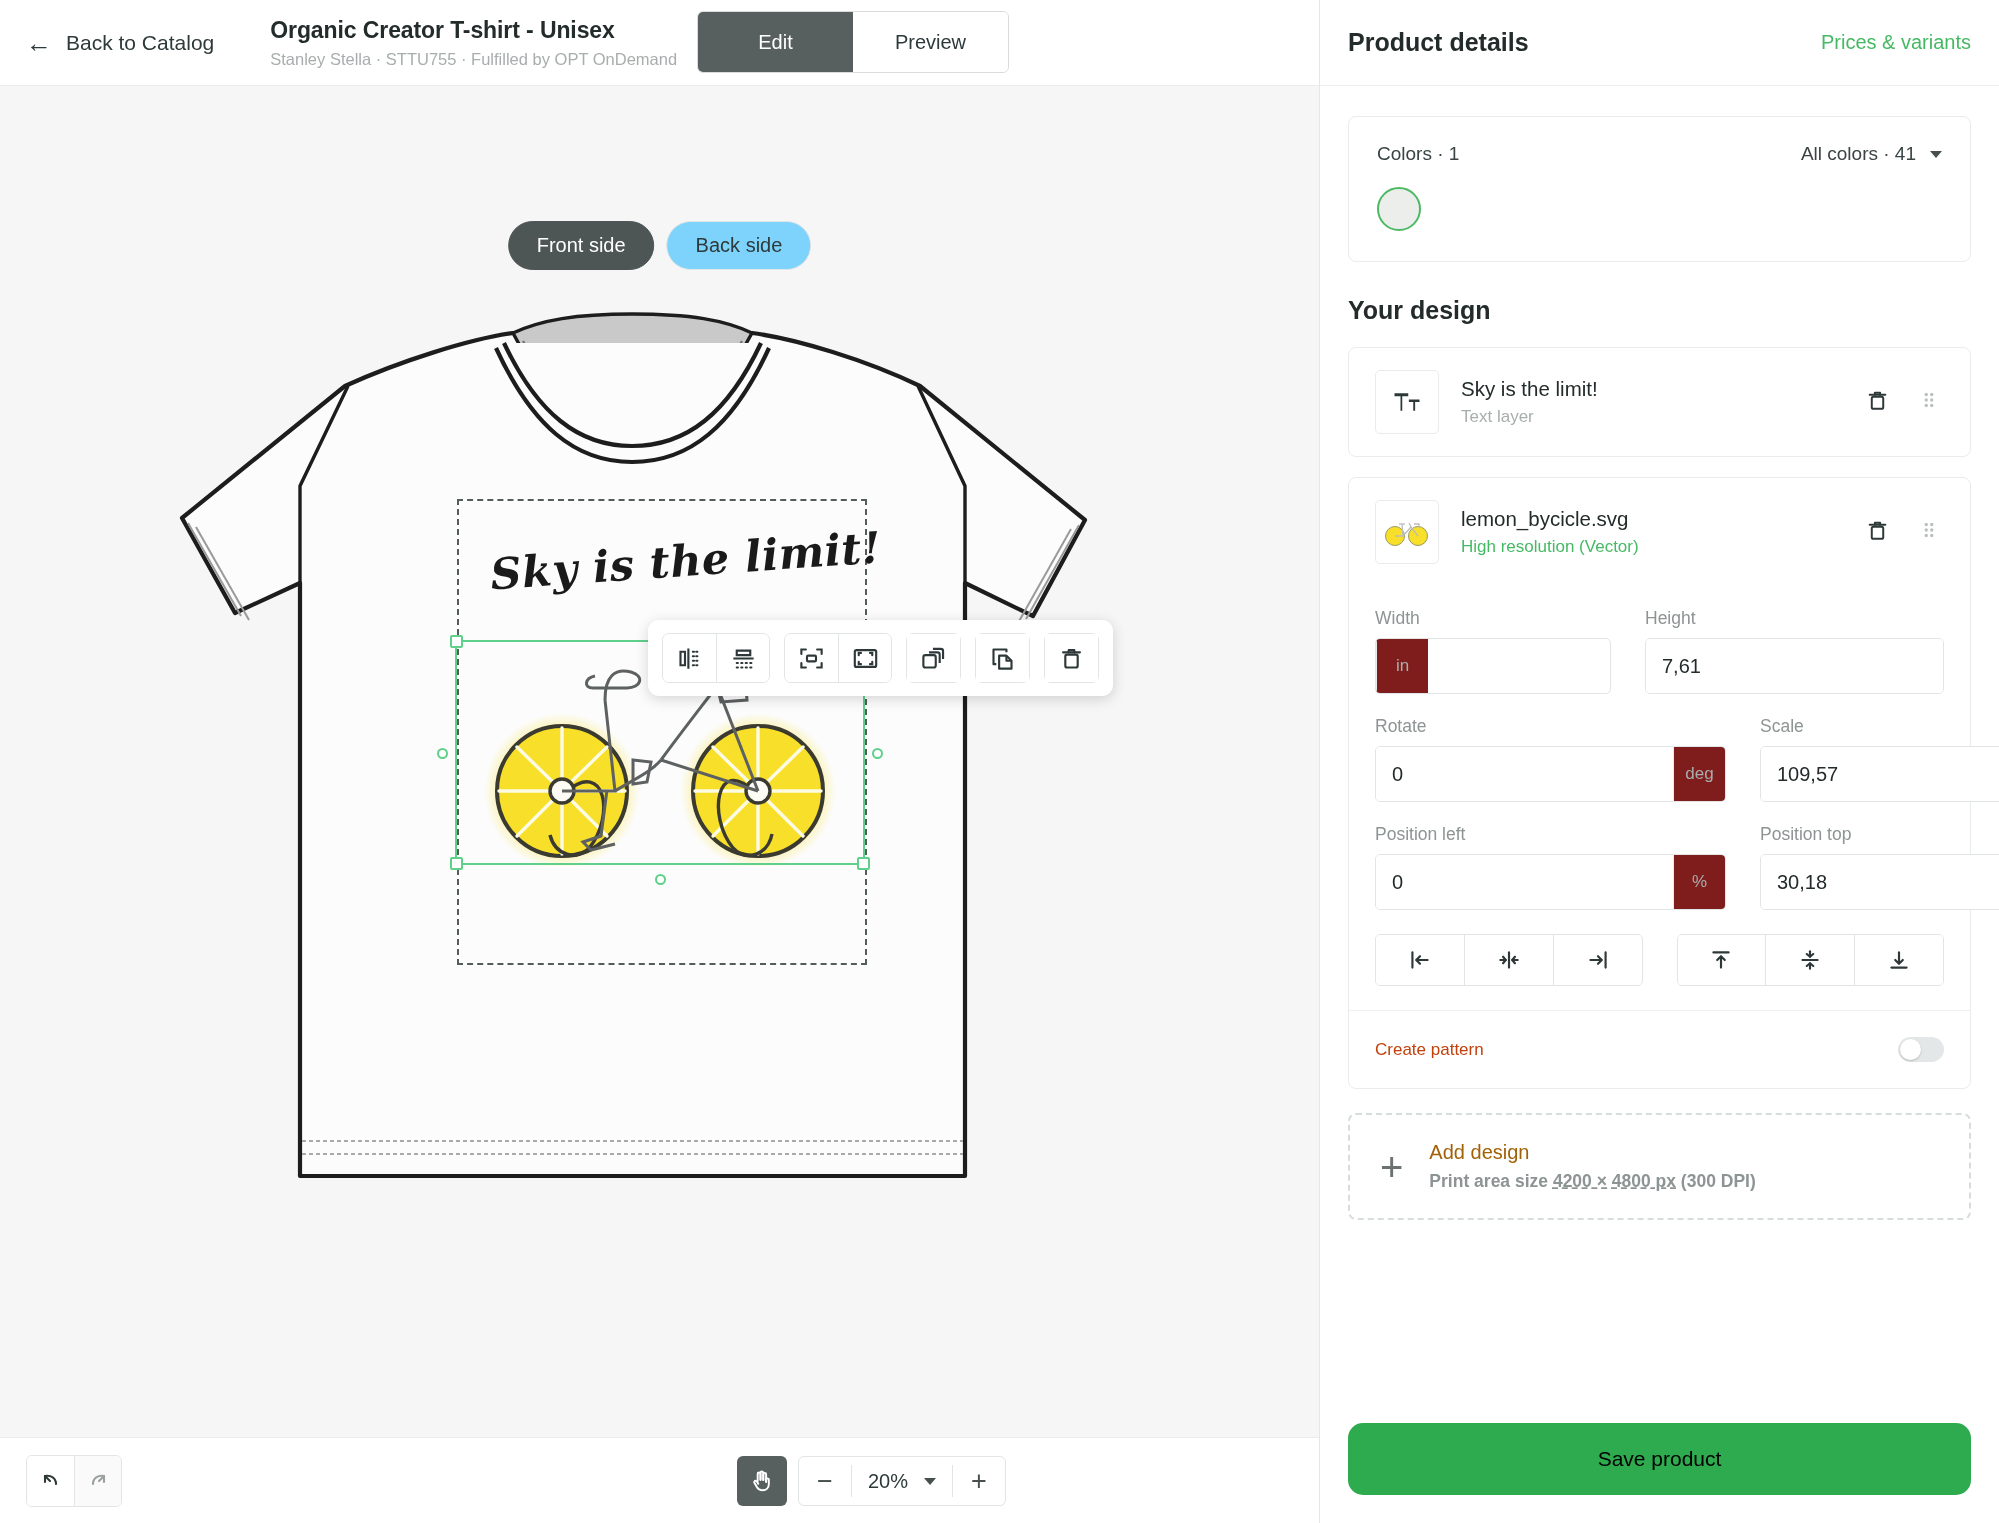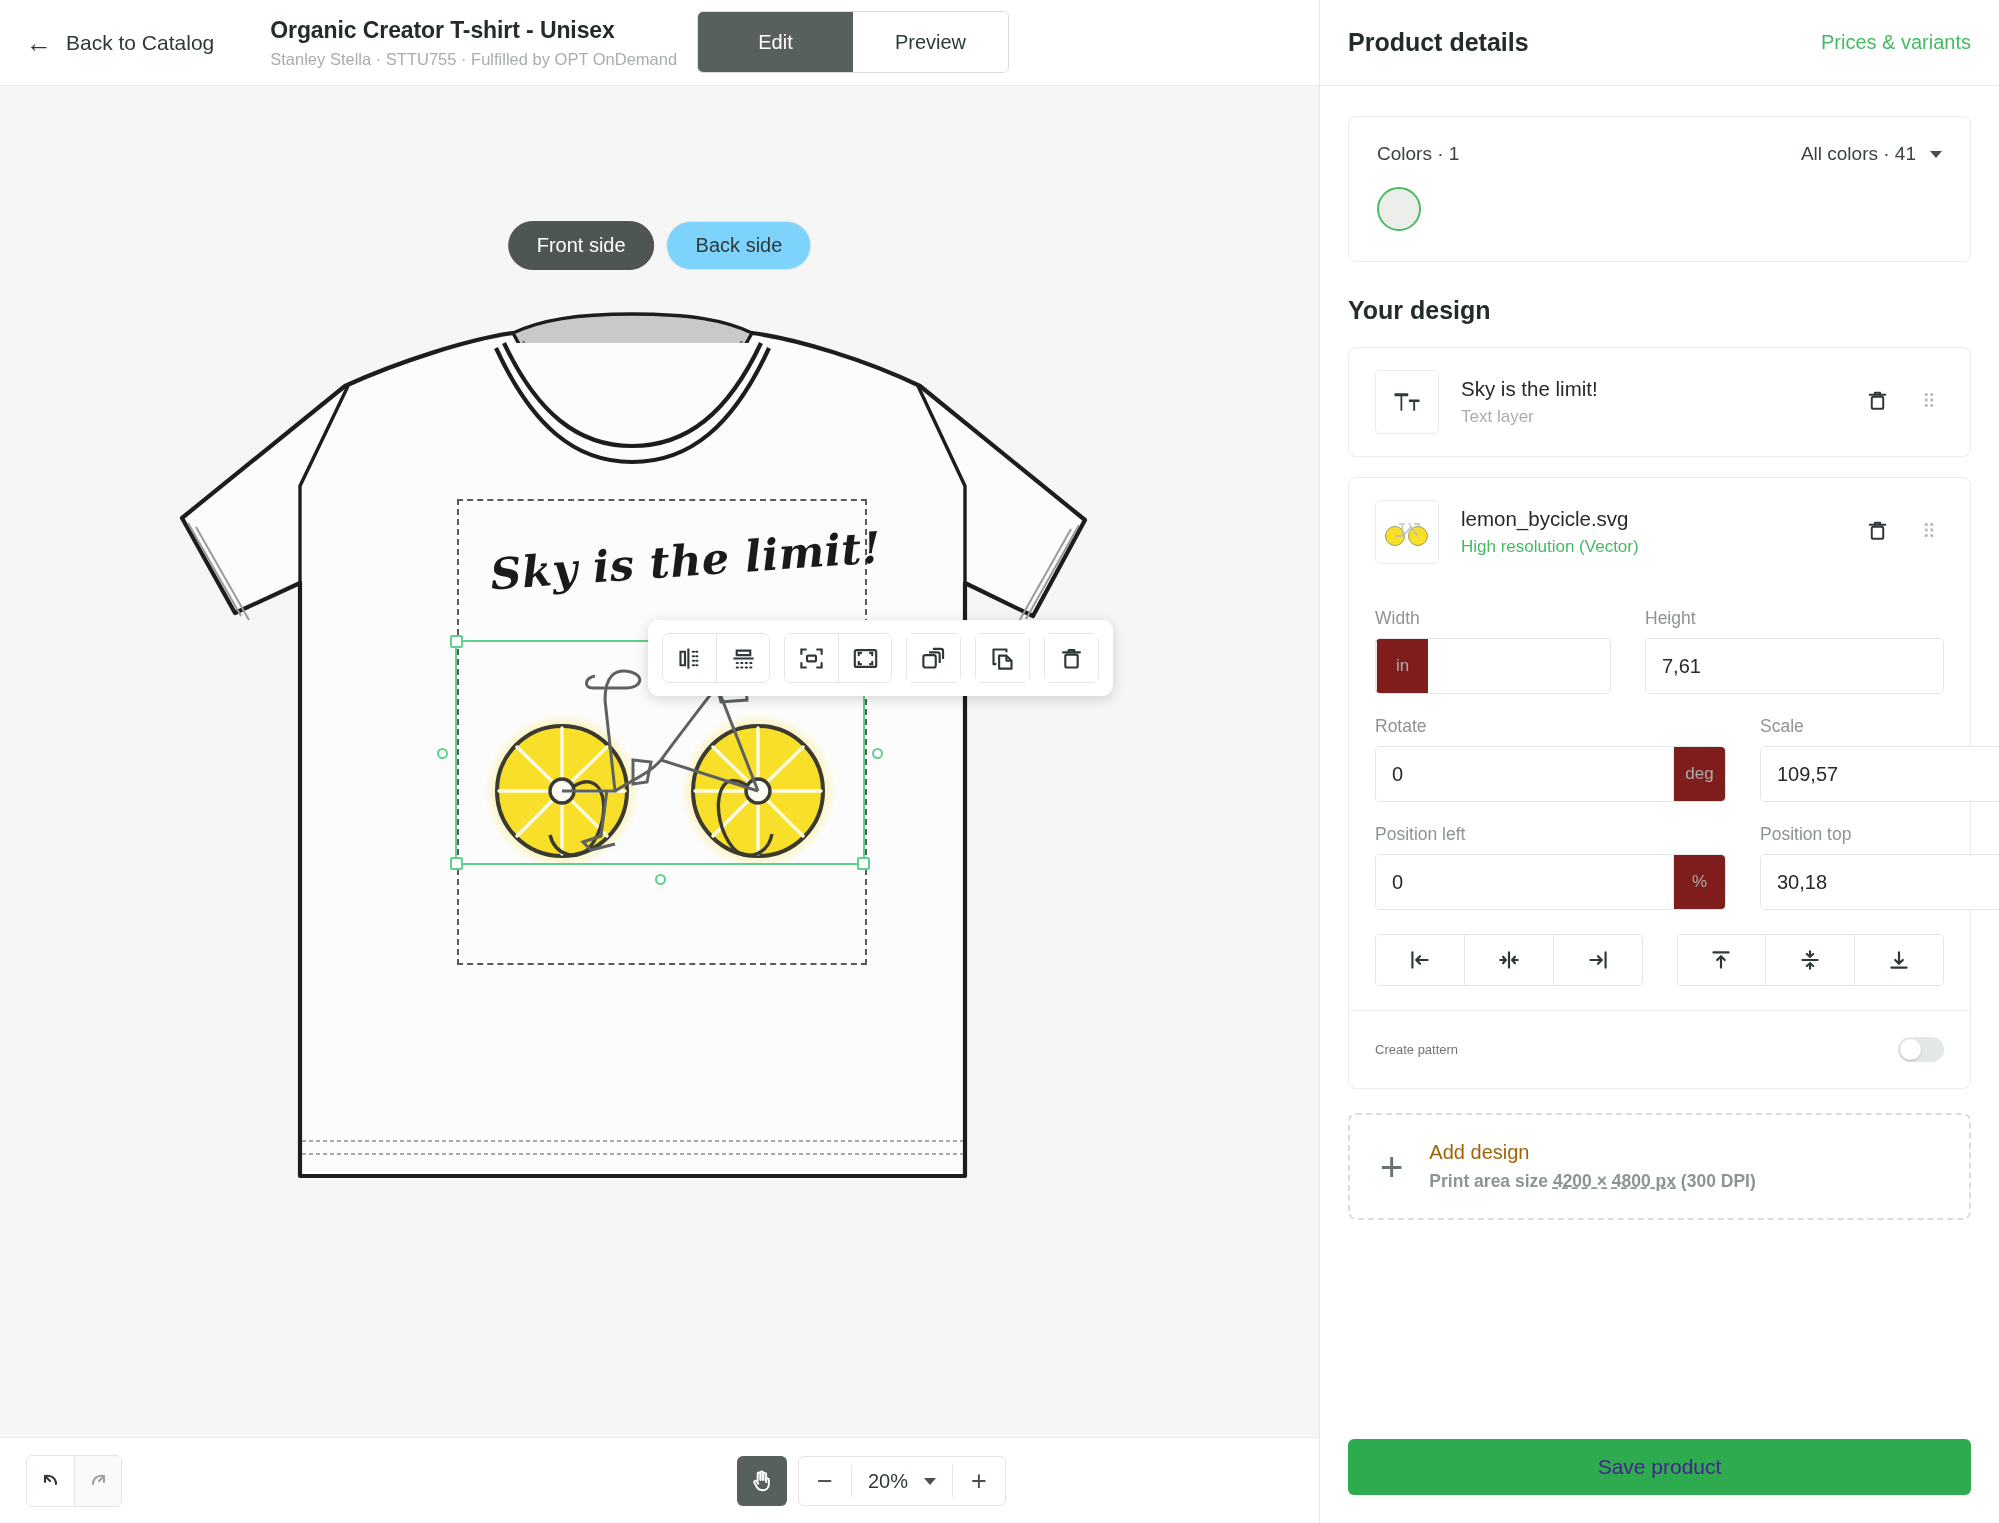--- a/index.html
+++ b/index.html
@@ -190,36 +190,36 @@
   }
   .align-row { display:flex; gap: 34px; margin-top: 24px; }
   .align-grp { flex:1; display:flex; border:1px solid #e2e5e5; border-radius:5px; overflow:hidden; height:52px; }
   .align-btn { flex:1; display:flex; align-items:center; justify-content:center; cursor:pointer; background:#fff; }
   .align-grp .align-btn + .align-btn { border-left:1px solid #e2e5e5; }
 
   .pattern-row {
     display:flex; align-items:center; justify-content:space-between;
     padding: 26px; margin-top: 24px; border-top:1px solid #eff1f1;
   }
-  .pattern-label { font-size: 13px; color:#737373; }
+  .pattern-label { font-size: 17px; color:#c2410c; }
   .toggle { width: 46px; height: 25px; border-radius: 13px; background:#e4e7e7; position:relative; cursor:pointer; }
   .toggle .knob { position:absolute; left:2px; top:2px; width:21px; height:21px; border-radius:50%; background:#fff; box-shadow:0 1px 2px rgba(0,0,0,.2); }
 
   .add-card {
     border:2px dashed #d7dcdc; border-radius:8px; margin-top: 24px;
     padding: 26px 30px; display:flex; align-items:center; gap: 26px; cursor:pointer;
   }
   .plus { font-size: 40px; color:#6a7272; line-height: 1; font-weight: 300; }
   .add-title { font-size: 20px; color:#a16207; }
   .add-sub { font-size: 17.5px; color:#8d9494; margin-top: 7px; font-weight: bold; }
   .add-sub u { text-decoration: underline; text-decoration-style: dashed; }
 
   .r-foot { padding: 22px 28px 28px 28px; }
   .save-btn {
-    width: 100%; height: 56px; background:#2eab4f; color:#4c1d95; border:none; border-radius:6px;
+    width: 100%; height: 72px; background:#2eab4f; color:#000000; border:none; border-radius:15px;
     font-size: 21px; font-family:"Liberation Sans",sans-serif; cursor:pointer;
   }
 </style>
 </head>
 <body>
 
 <div class="app">
 
   <div class="left">
 

